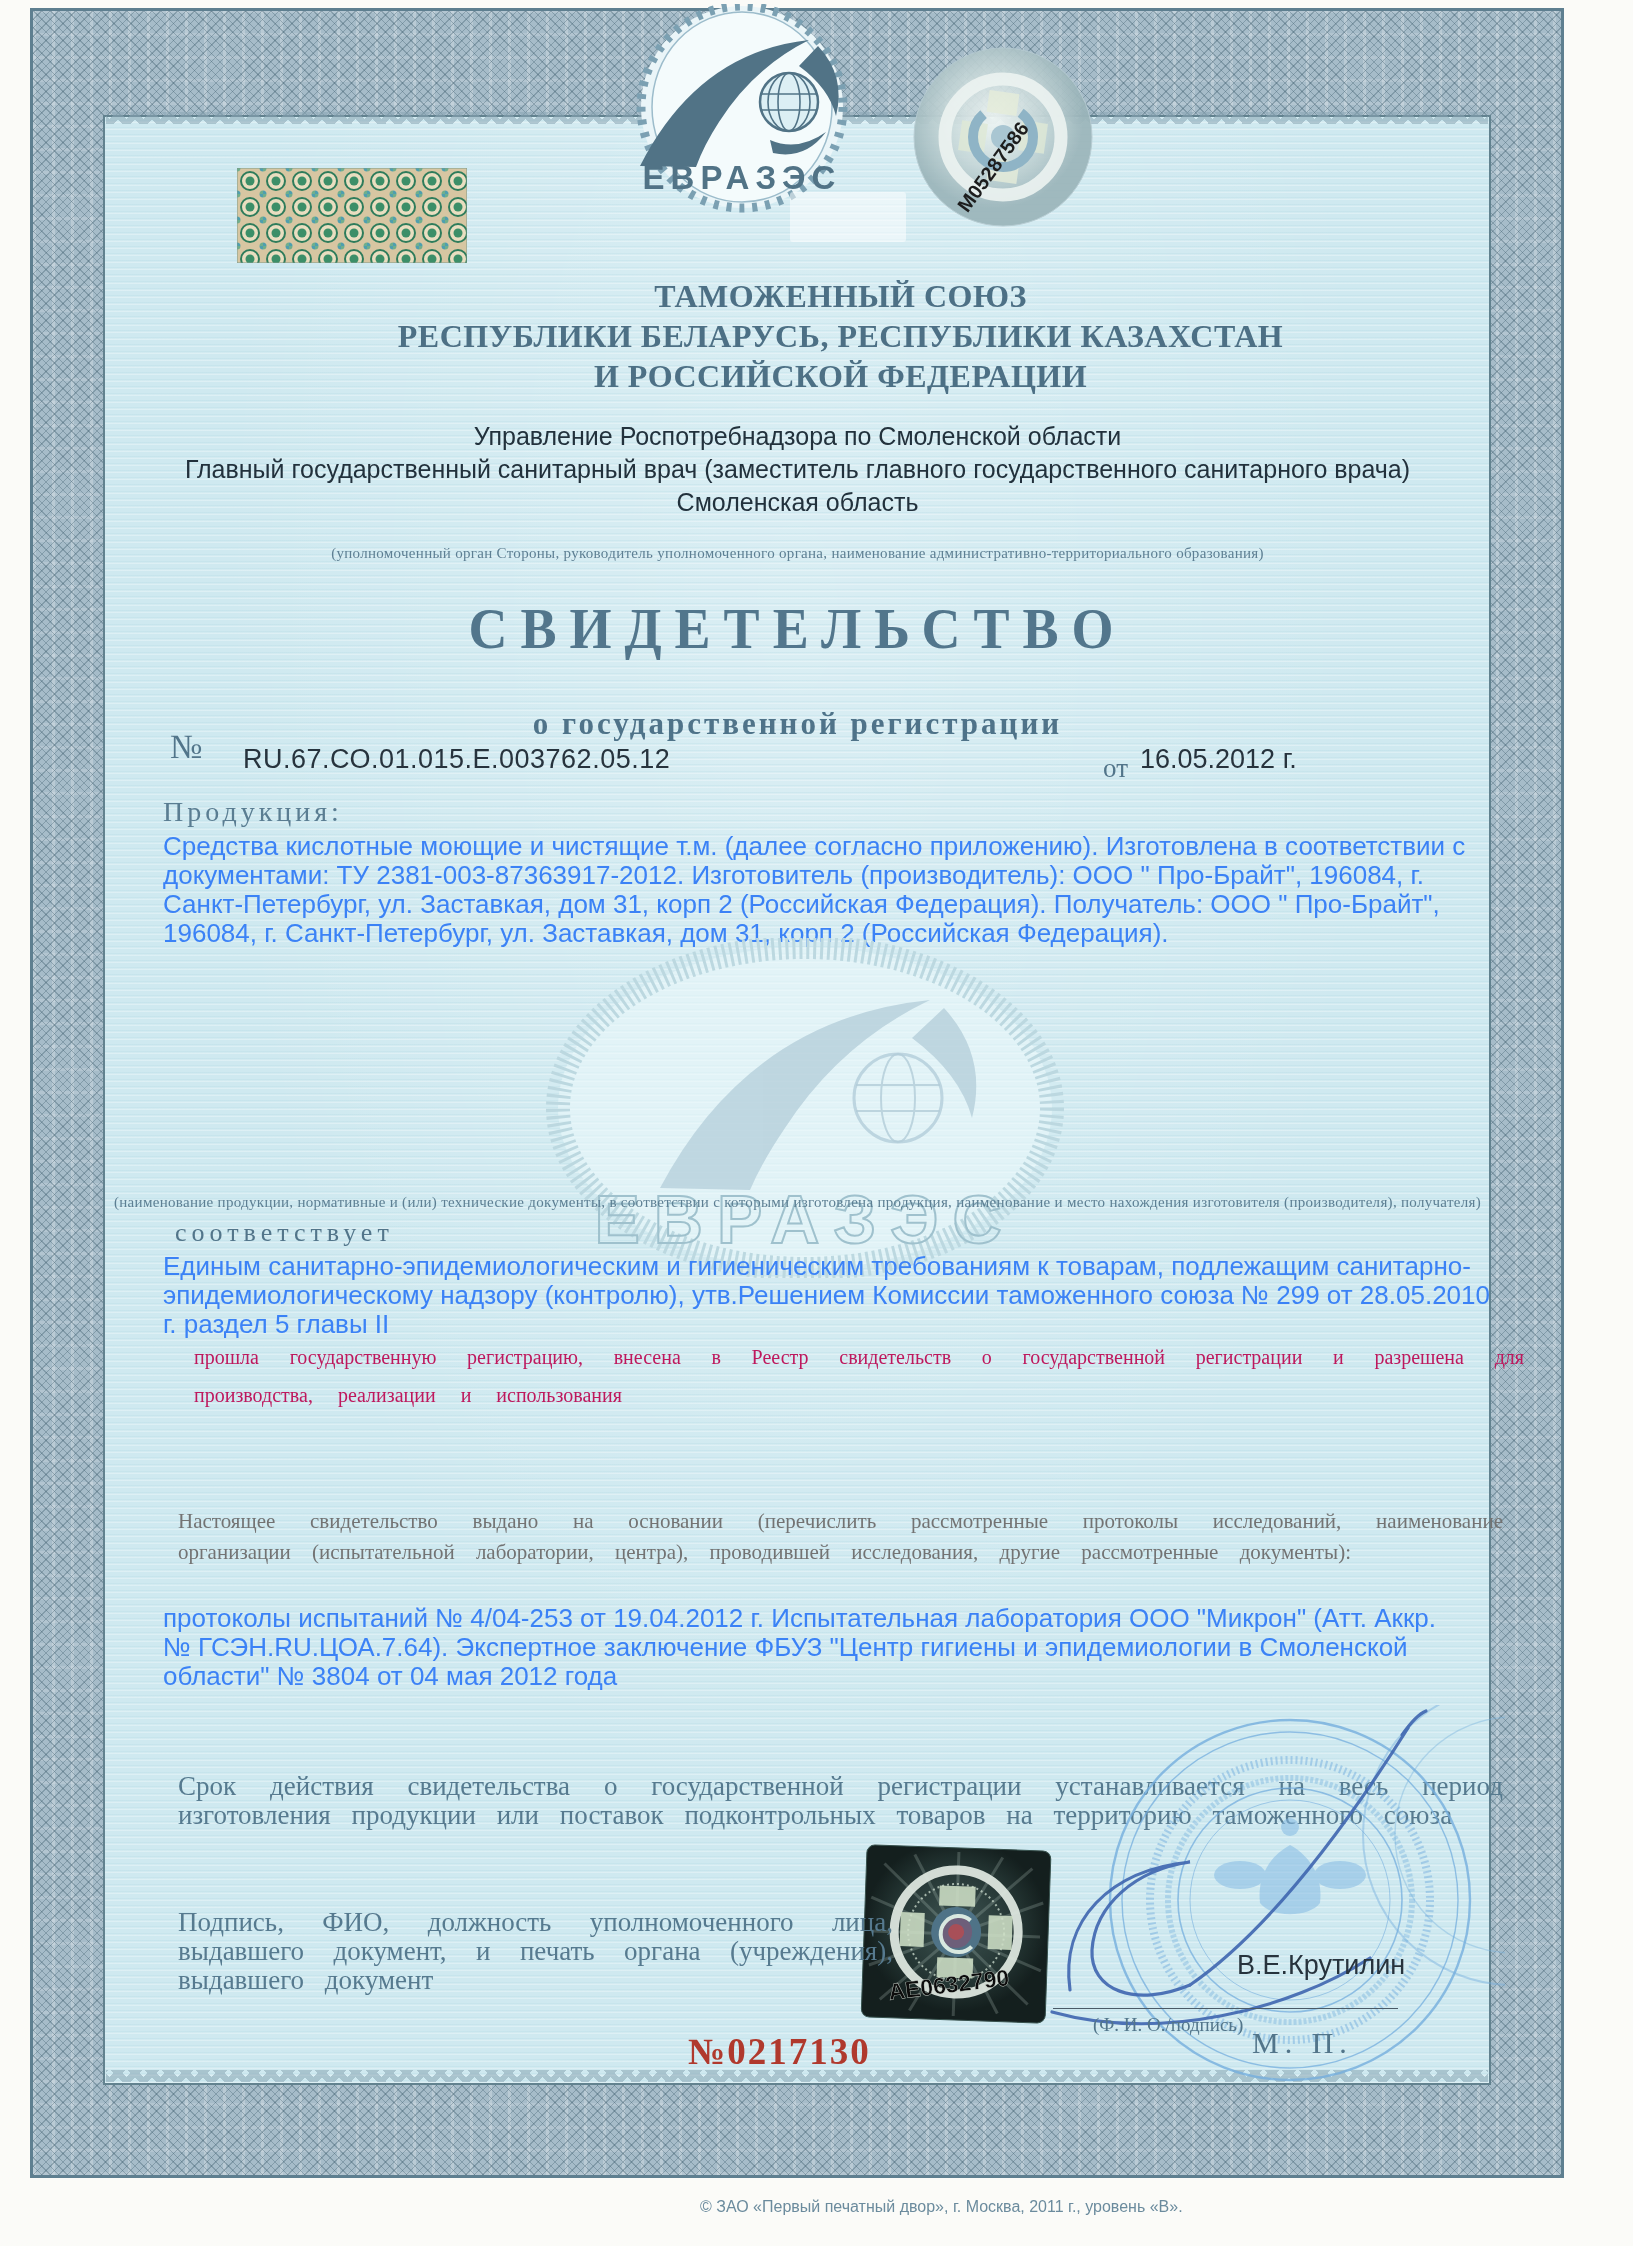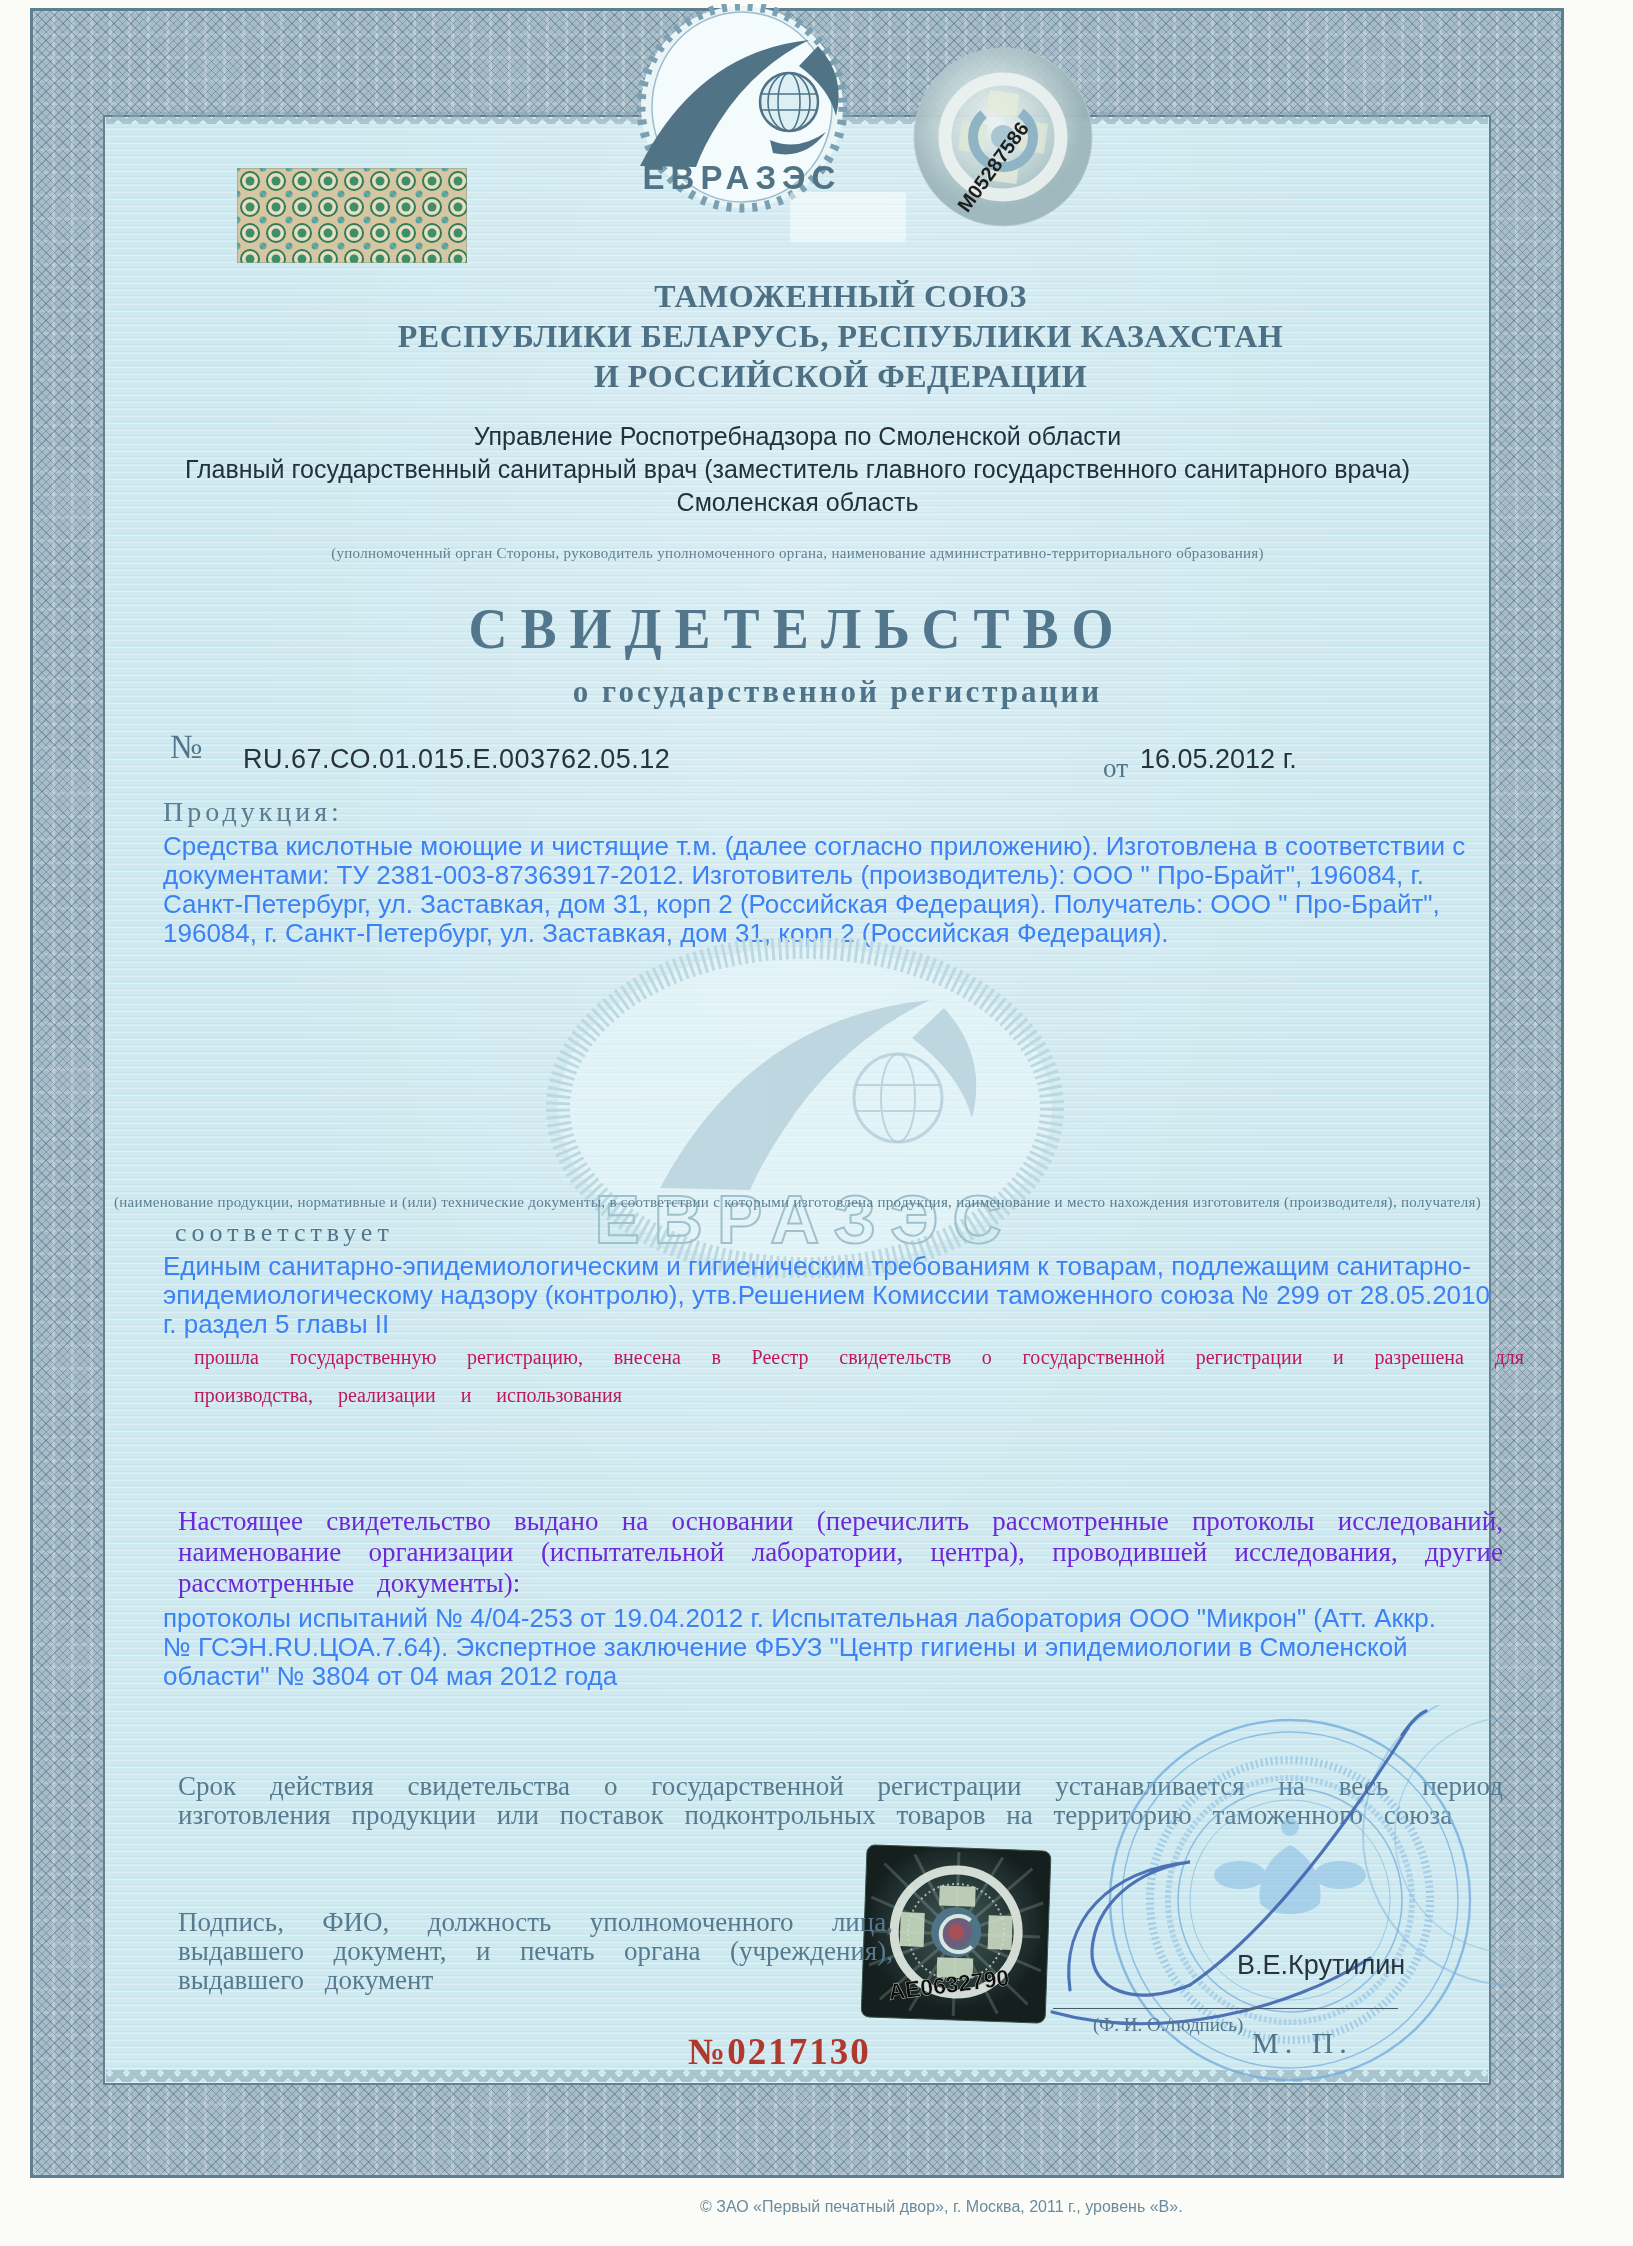--- a/index.html
+++ b/index.html
@@ -31,21 +31,21 @@
   .abs{position:absolute;}
   .ctr{left:105px;width:1385px;text-align:center;}
   .hdr{font-weight:bold;color:#4d7085;font-size:32px;line-height:40px;letter-spacing:.5px;}
   .auth{font-family:"Liberation Sans",sans-serif;color:#22313c;font-size:25px;line-height:33px;margin-top:16px;}
   .tiny{font-size:15px;color:#5d7f93;letter-spacing:.3px;}
   .bigtitle{font-weight:bold;color:#52768c;font-size:54px;letter-spacing:13px;transform:scaleY(1.06);}
   .subtitle{font-weight:bold;color:#4f7389;font-size:31px;letter-spacing:3px;}
   .lbl{color:#5a7d92;font-size:28px;letter-spacing:4px;}
   .body-sans{font-family:"Liberation Sans",sans-serif;color:#3b82f6;font-size:26px;line-height:29px;}
   .tmpl{color:#be185d;font-size:20px;line-height:38px;text-align:justify;word-spacing:20px;margin-left:16px;}
-  .tmpl2{color:#6d28d9;font-size:27px;line-height:31px;text-align:justify;word-spacing:16px;}
+  .tmpl2{color:#737373;font-size:21px;line-height:31px;text-align:justify;word-spacing:16px;}
   .tmpl3{color:#567a8f;font-size:27px;line-height:29px;text-align:justify;word-spacing:14px;}
   .serial-red{color:#b0392d;font-weight:bold;font-size:37px;letter-spacing:2px;}
   .copyright{font-family:"Liberation Sans",sans-serif;color:#6b8b9d;font-size:16px;}
   svg{display:block;}
 </style>
 </head>
 <body>
 
 <div class="page">
 
@@ -118,21 +118,21 @@
   </div>
 
   <div class="abs ctr auth" style="top:404px;">
     <div>Управление Роспотребнадзора по Смоленской области</div>
     <div style="max-width:1250px;margin:0 auto;">Главный государственный санитарный врач (заместитель главного государственного санитарного врача)</div>
     <div>Смоленская область</div>
   </div>
   <div class="abs ctr tiny" style="top:545px;">(уполномоченный орган Стороны, руководитель уполномоченного органа, наименование административно-территориального образования)</div>
 
   <div class="abs ctr bigtitle" style="top:598px;">СВИДЕТЕЛЬСТВО</div>
-  <div class="abs ctr subtitle" style="top:674px;padding-left:40px;">о государственной регистрации</div>
+  <div class="abs ctr subtitle" style="top:706px;">о государственной регистрации</div>
 
   <div class="abs slate" style="left:170px;top:728px;font-size:34px;">№</div>
   <div class="abs dark" style="left:243px;top:744px;font-size:27px;letter-spacing:.5px;">RU.67.СО.01.015.Е.003762.05.12</div>
   <div class="abs slate" style="left:1103px;top:733px;font-size:27px;margin-top:20px;">от</div>
   <div class="abs dark" style="left:1140px;top:744px;font-size:27px;">16.05.2012 г.</div>
 
   <div class="abs lbl" style="left:163px;top:796px;">Продукция:</div>
   <div class="abs body-sans" style="left:163px;top:832px;width:1330px;">Средства кислотные моющие и чистящие т.м. (далее согласно приложению). Изготовлена в соответствии с документами: ТУ 2381-003-87363917-2012. Изготовитель (производитель): ООО " Про-Брайт", 196084, г. Санкт-Петербург, ул. Заставкая, дом 31, корп 2  (Российская Федерация). Получатель: ООО " Про-Брайт", 196084, г. Санкт-Петербург, ул. Заставкая, дом 31, корп 2 (Российская Федерация).</div>
 
   <svg class="abs" style="left:540px;top:938px;" width="530" height="340" viewBox="0 0 530 340">

